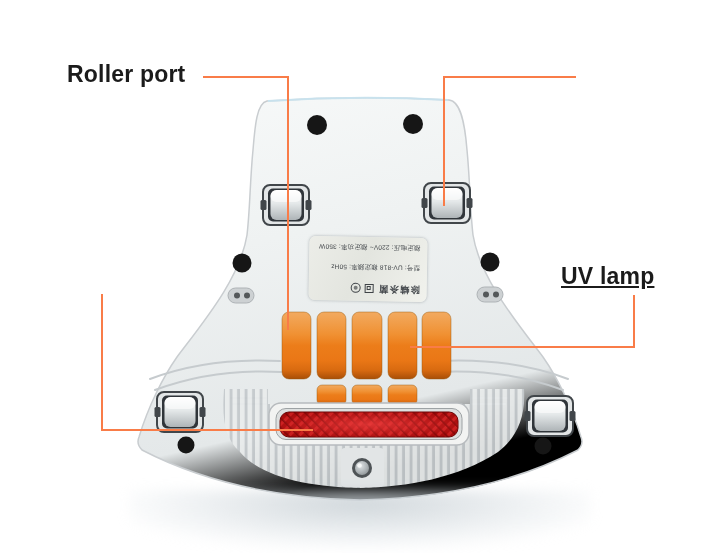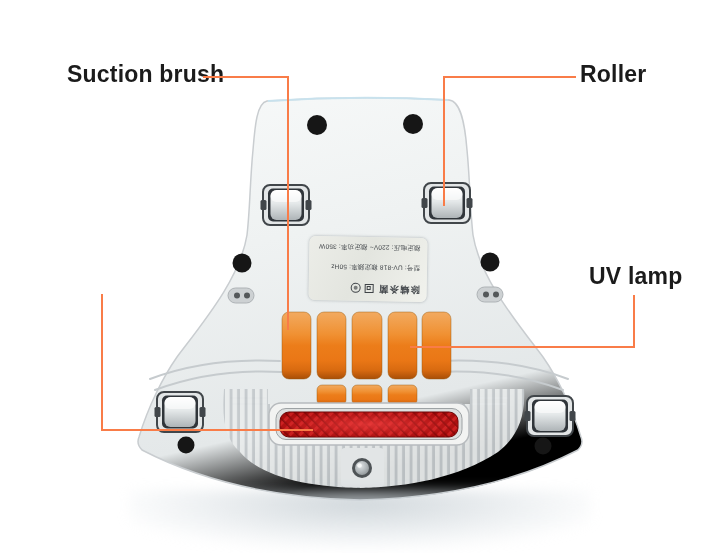--- a/index.html
+++ b/index.html
@@ -178,28 +178,27 @@
       <span>除螨杀菌</span>
       <span class="logo-sq"></span>
       <span class="logo-ccc"></span>
     </div>
     <div class="spec-line">型号: UV-818  额定频率: 50Hz</div>
     <div class="spec-line">额定电压: 220V~  额定功率: 350W</div>
   </div>
 
   <div class="reflection"></div>
 
-  <div class="callout" style="left:67px;top:61px;">Suction brush</div>
+  <div class="callout" style="left:67px;top:61px;">Roller port</div>
   <div class="leader" style="left:203px;top:76px;width:86px;height:2px;"></div>
   <div class="leader" style="left:287px;top:76px;width:2px;height:254px;"></div>
 
-  <div class="callout" style="left:580px;top:61px;">Roller</div>
   <div class="leader" style="left:443px;top:76px;width:133px;height:2px;"></div>
   <div class="leader" style="left:443px;top:76px;width:2px;height:130px;"></div>
 
   <div class="leader" style="left:101px;top:294px;width:2px;height:136px;"></div>
   <div class="leader" style="left:101px;top:429px;width:212px;height:2px;"></div>
 
-  <div class="callout" style="left:589px;top:263px;">UV lamp</div>
+  <div class="callout" style="left:561px;top:263px;text-decoration:underline;">UV lamp</div>
   <div class="leader" style="left:633px;top:295px;width:2px;height:53px;"></div>
   <div class="leader" style="left:410px;top:346px;width:225px;height:2px;"></div>
 
 </div>
 
 </body></html>

